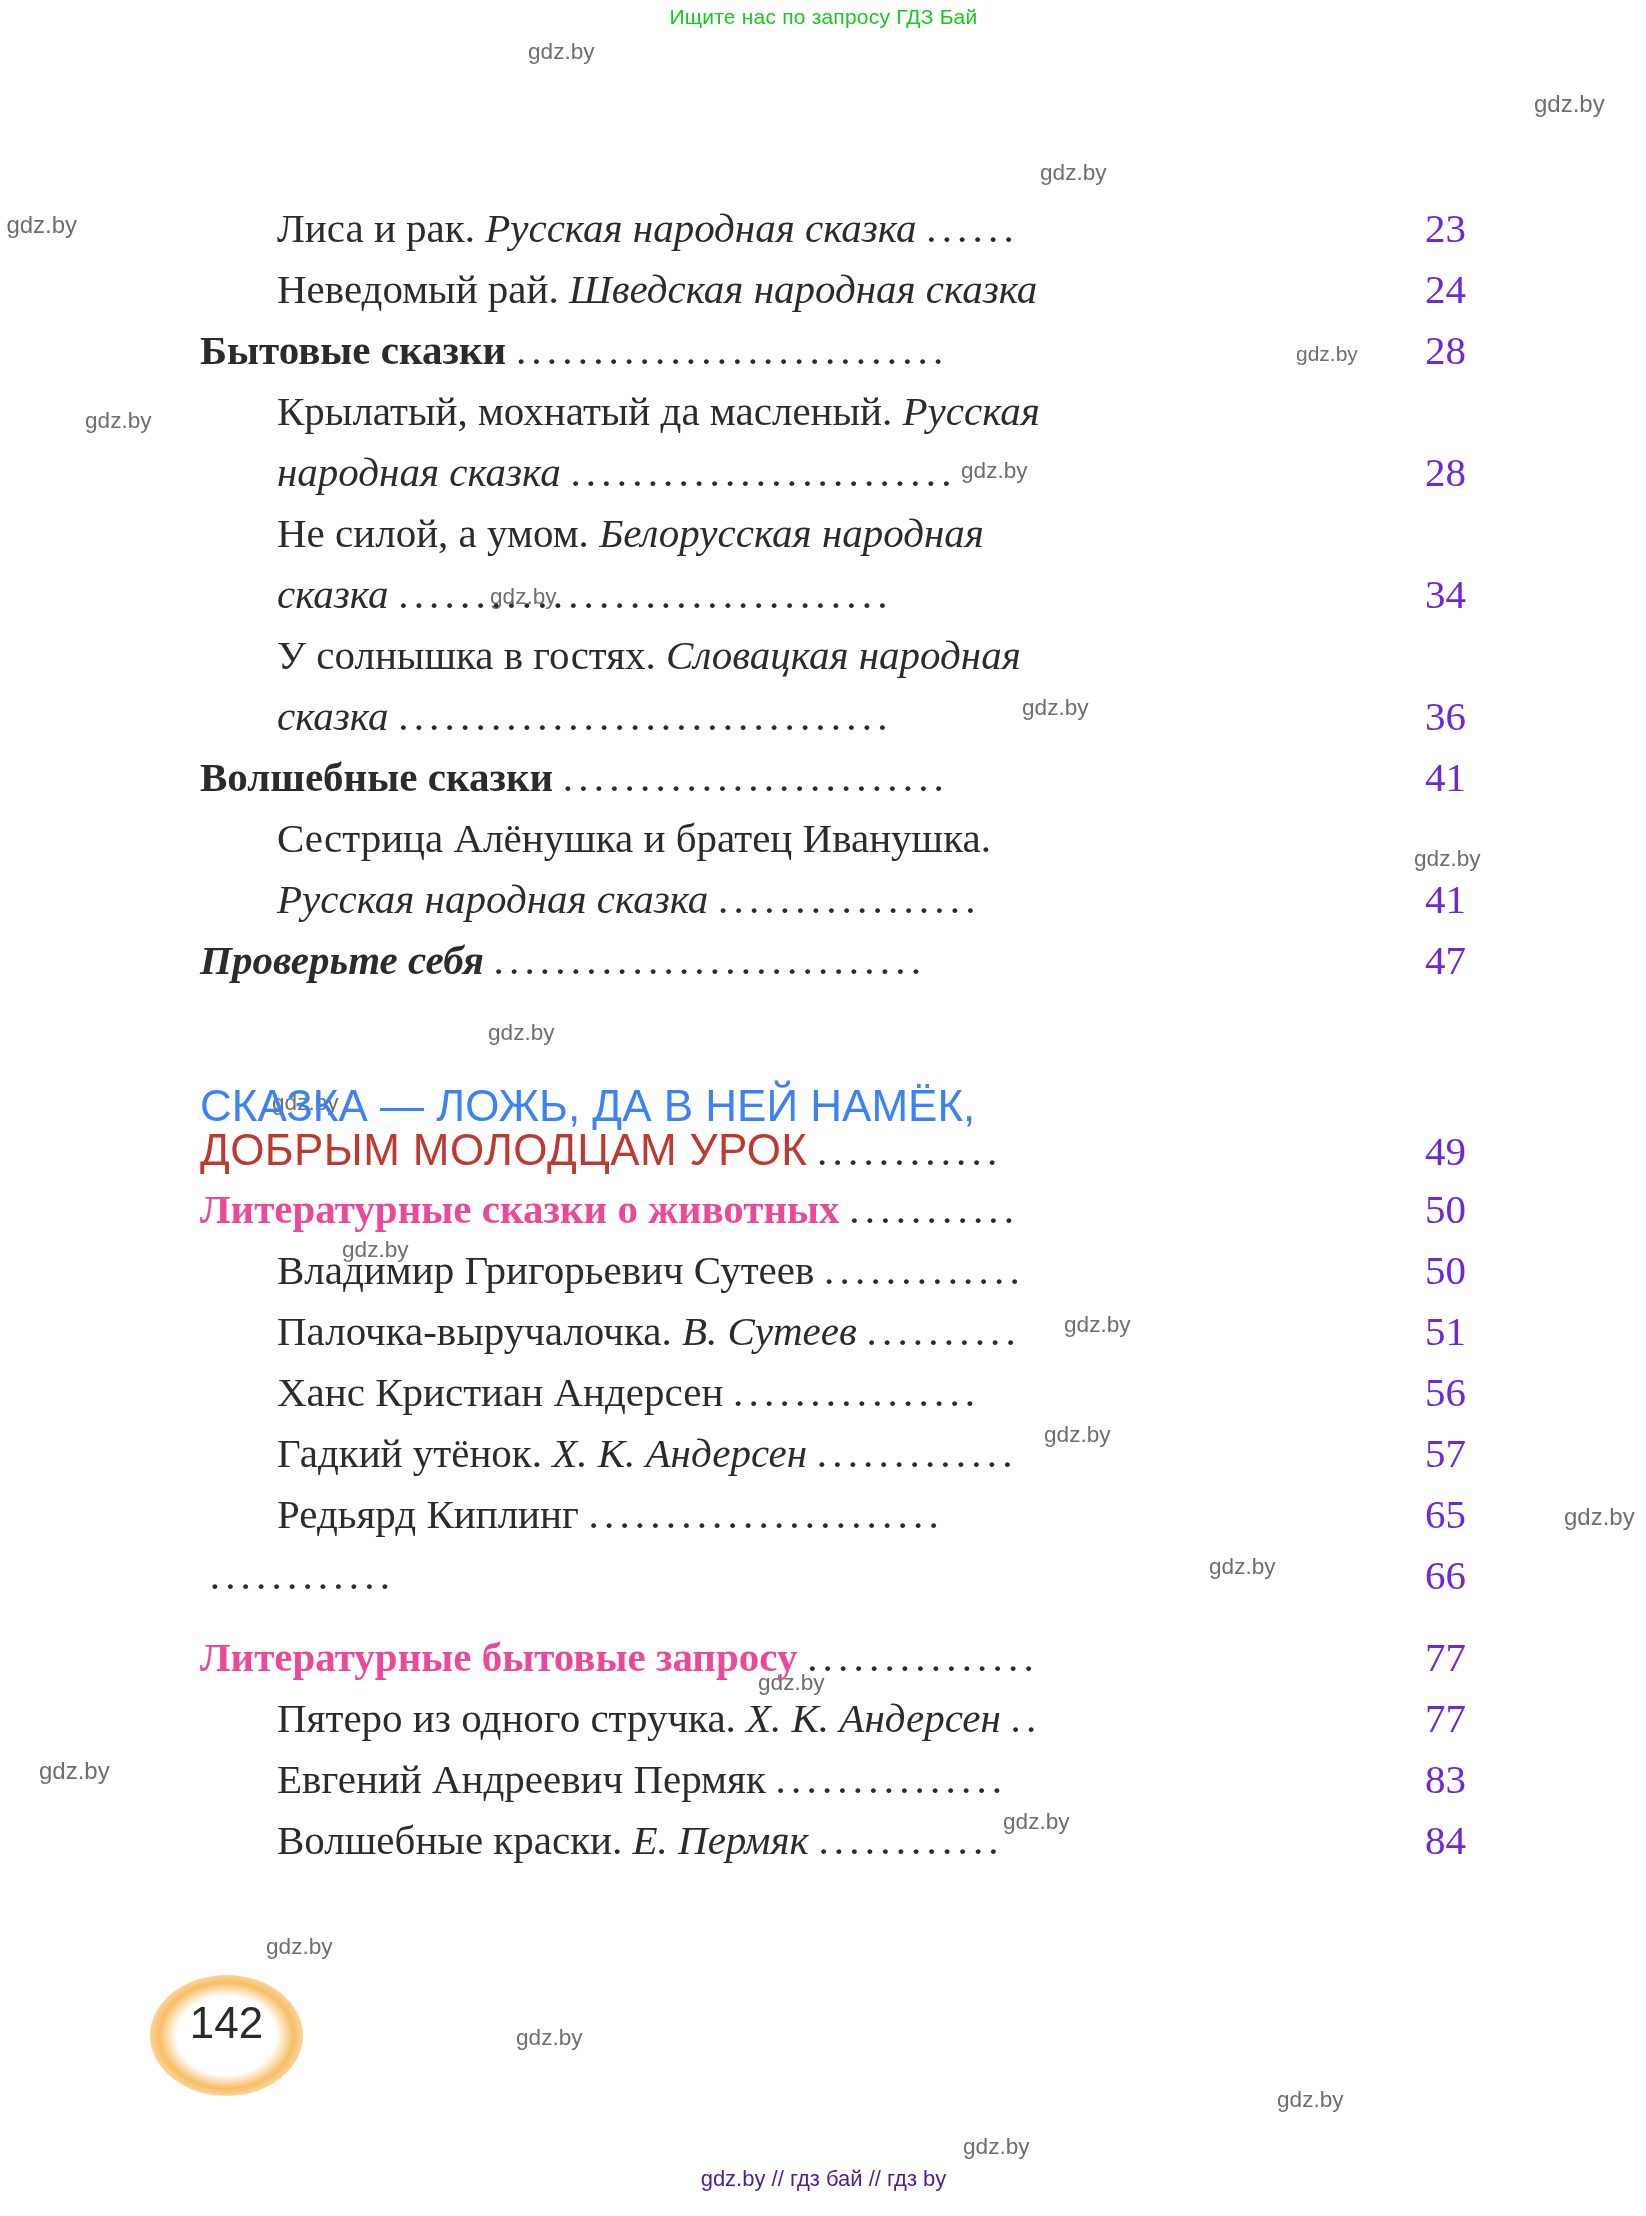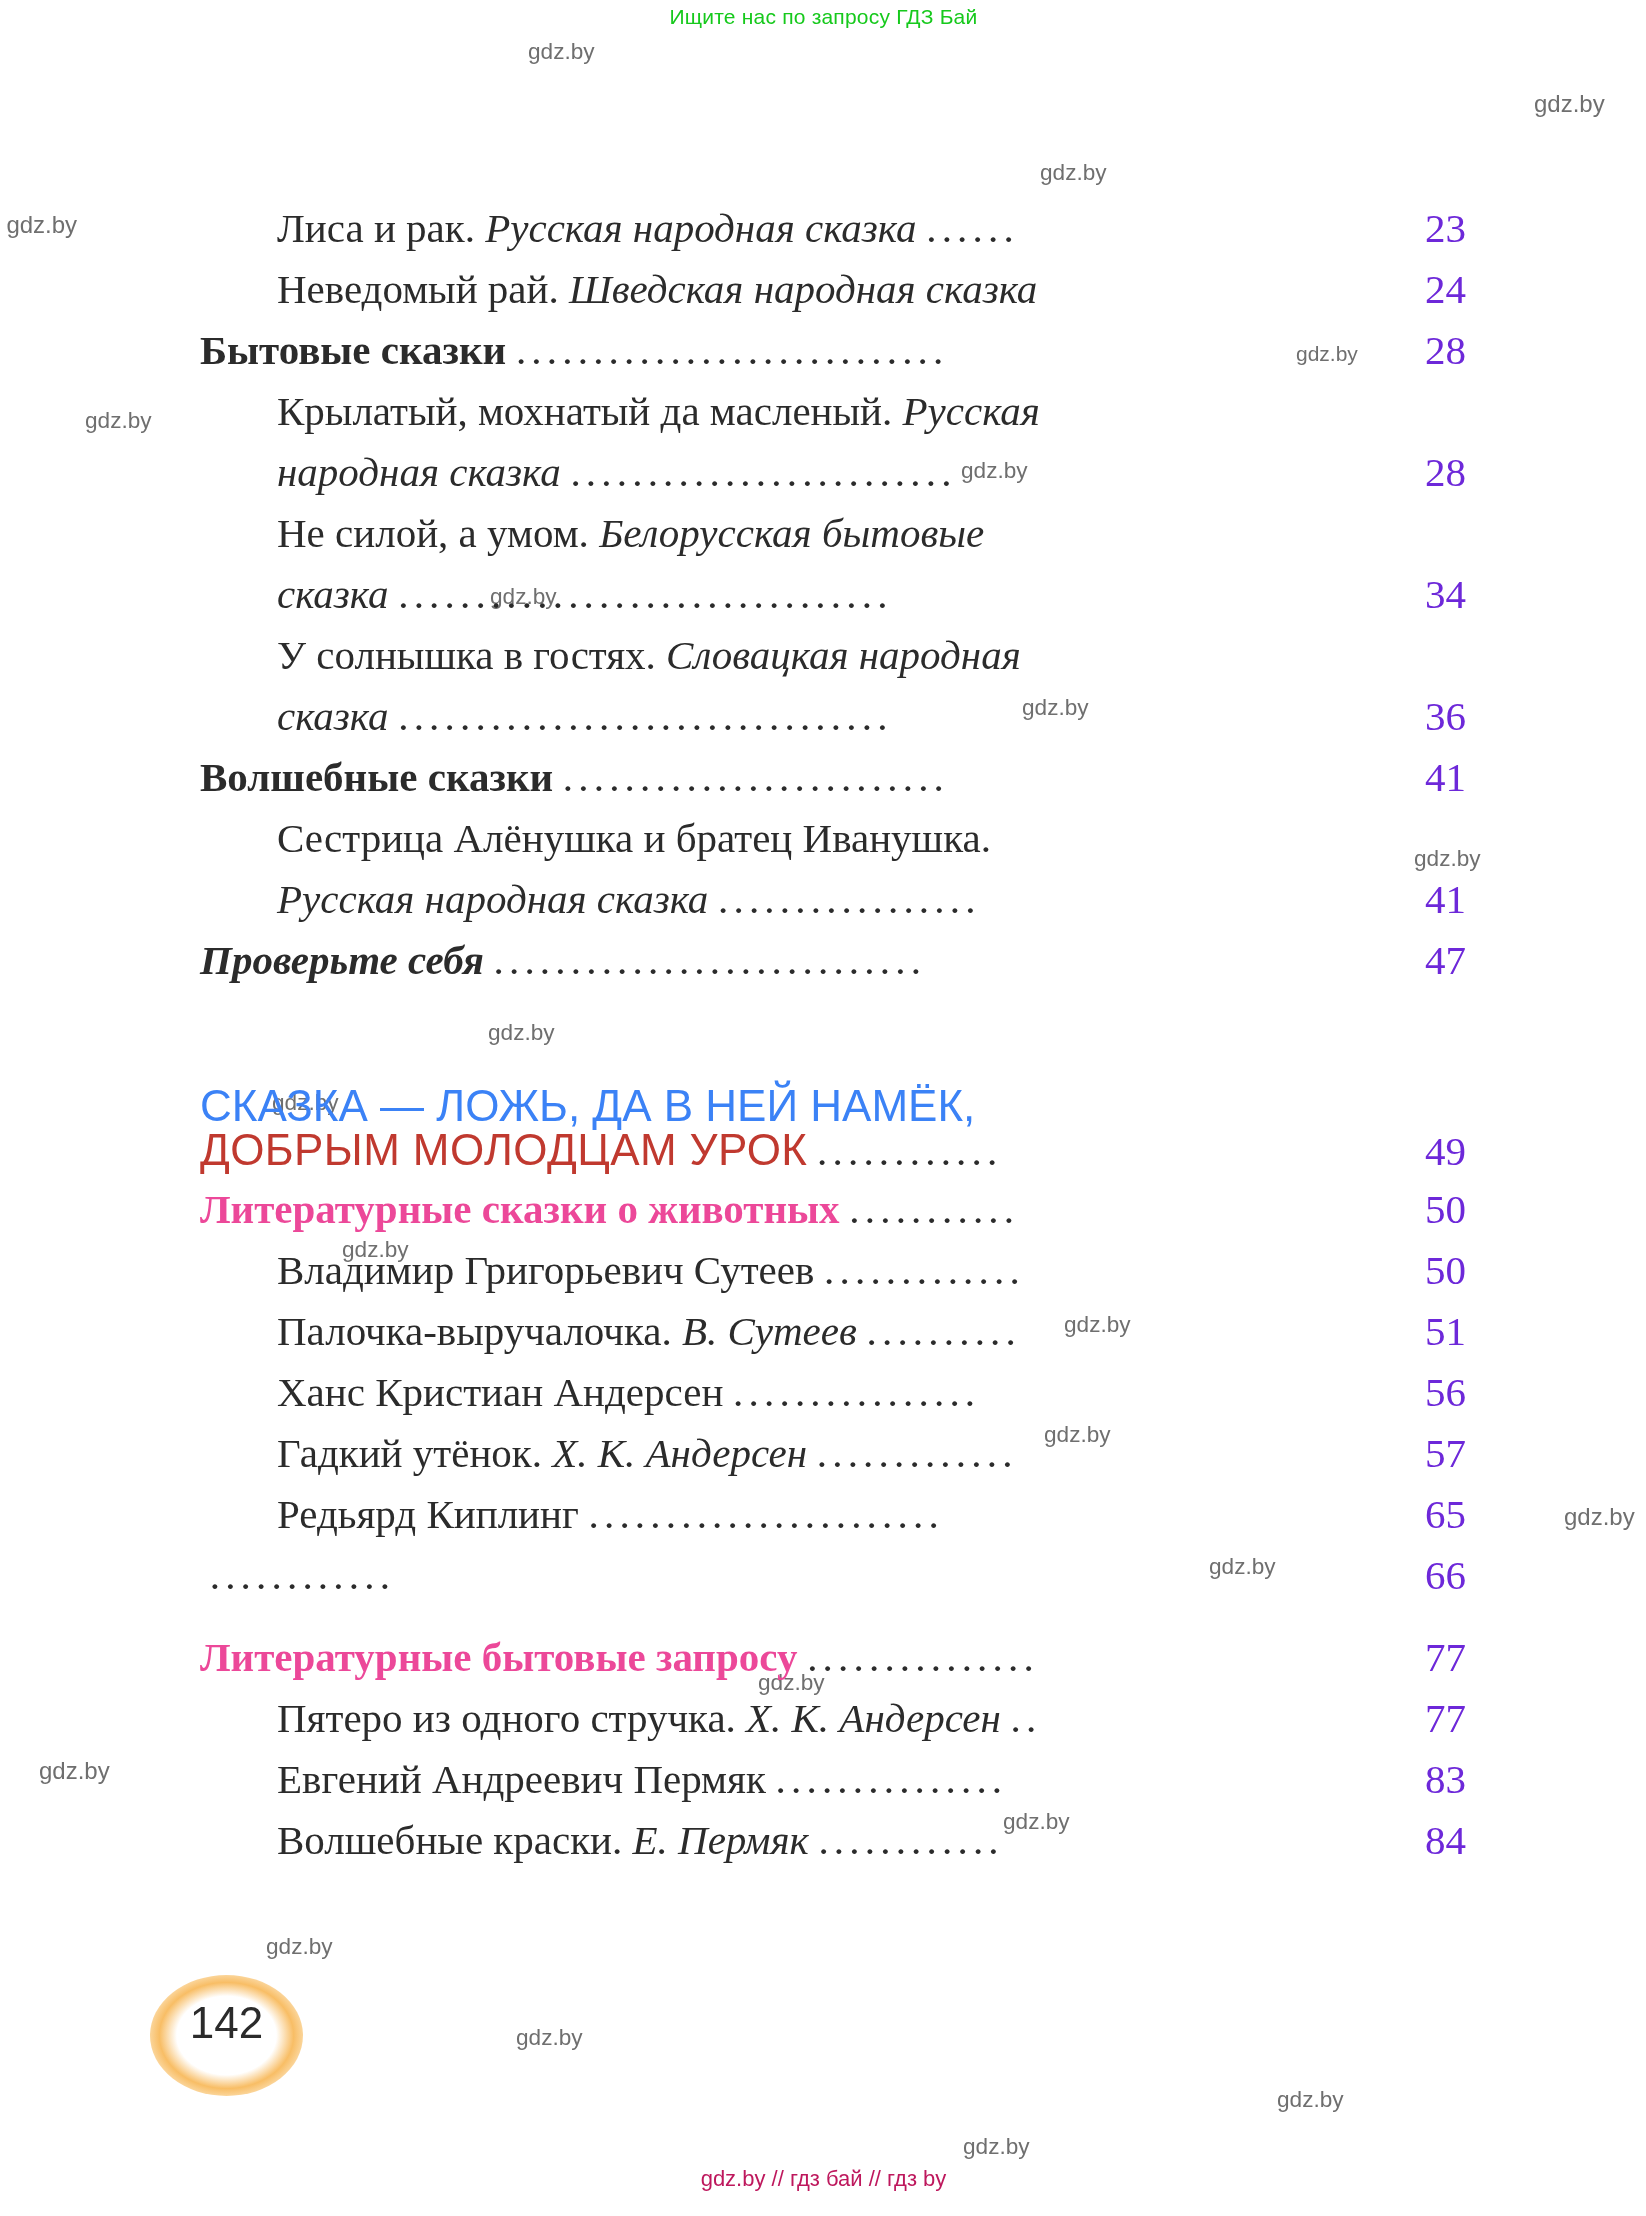--- a/index.html
+++ b/index.html
@@ -149,21 +149,21 @@
 
   
   #footer {
     position: absolute;
     left: 0;
     top: 2166px;
     width: 1647px;
     text-align: center;
     font-family: "Liberation Sans", sans-serif;
     font-size: 22px;
-    color: #be185d;
+    color: #4c1d95;
     white-space: nowrap;
   }
 </style>
 </head>
 <body>
 
 <div id="page">
 
   <div id="promo">Ищите нас по запросу ГДЗ Бай</div>
 
@@ -215,21 +215,21 @@
           <span class="lbl"><span>Крылатый, мохнатый да масленый.</span> <span class="it">Русская</span></span>
           <span class="leader none"></span>
           <span class="pg"></span>
         </div>
         <div class="row indent">
           <span class="lbl"><span class="it">народная сказка</span></span>
           <span class="leader">.........................</span>
           <span class="pg">28</span>
         </div>
         <div class="row indent">
-          <span class="lbl"><span>Не силой, а умом.</span> <span class="it">Белорусская бытовые</span></span>
+          <span class="lbl"><span>Не силой, а умом.</span> <span class="it">Белорусская народная</span></span>
           <span class="leader none"></span>
           <span class="pg"></span>
         </div>
         <div class="row indent">
           <span class="lbl"><span class="it">сказка</span></span>
           <span class="leader">................................</span>
           <span class="pg">34</span>
         </div>
         <div class="row indent">
           <span class="lbl"><span>У солнышка в гостях.</span> <span class="it">Словацкая народная</span></span>

